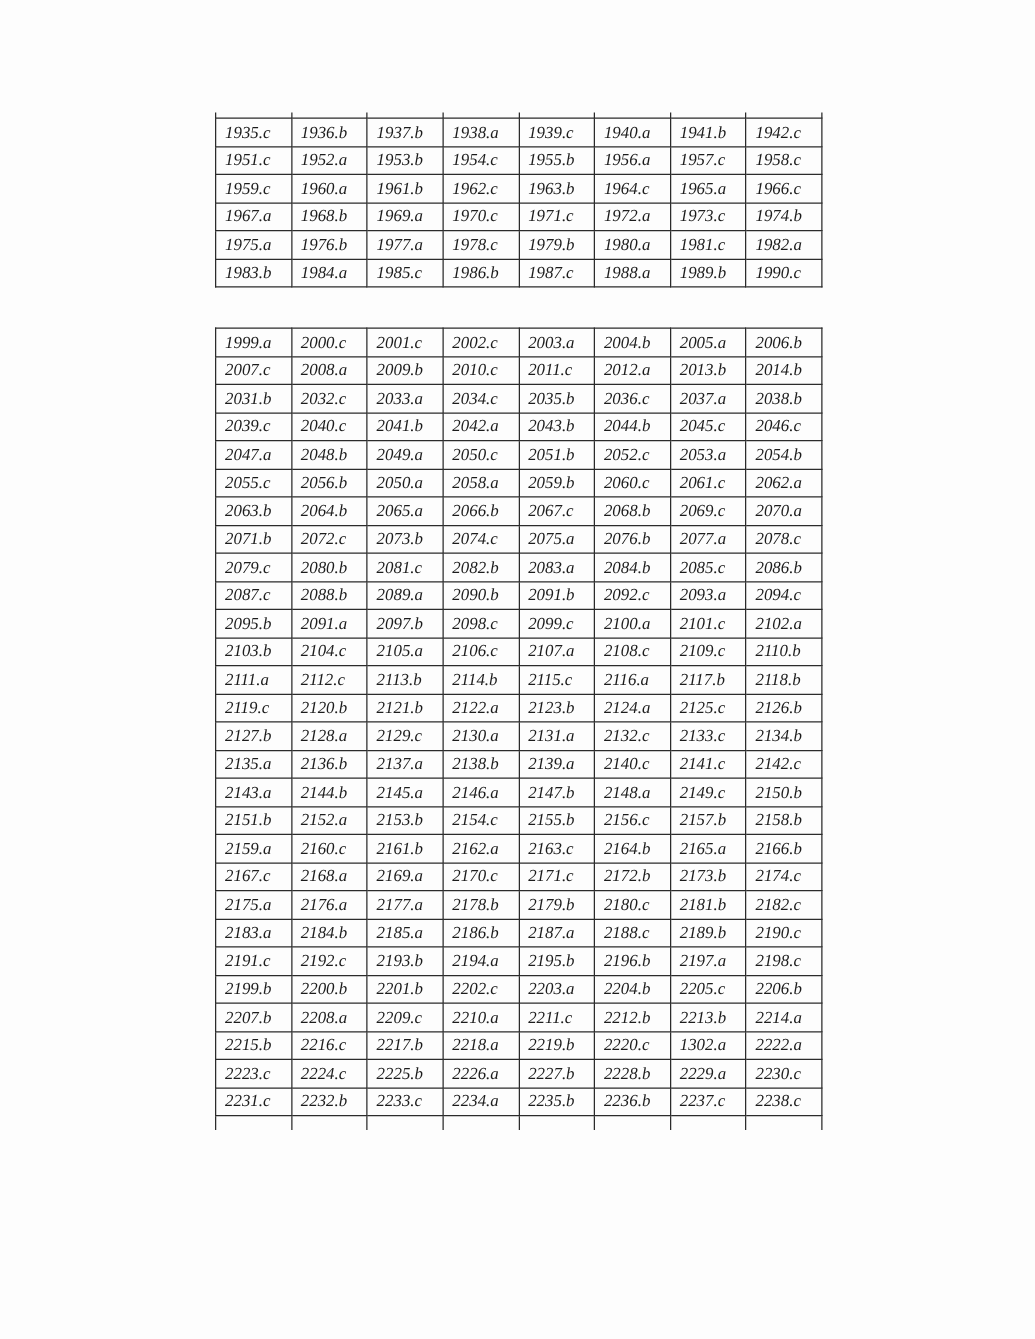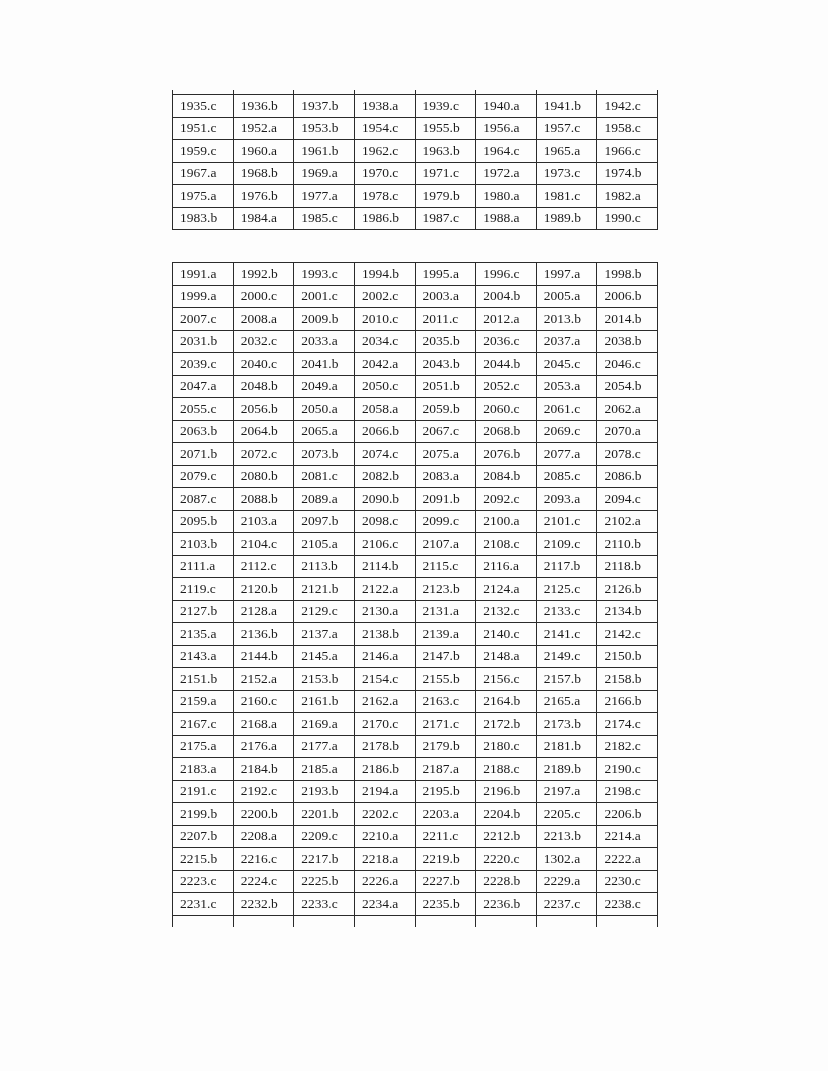--- a/index.html
+++ b/index.html
@@ -3,20 +3,21 @@
 <meta charset="utf-8">
 <style>
   html, body { margin: 0; padding: 0; }
   .page {
     position: relative;
     width: 828px;
     height: 1071px;
     background: #fdfdfd;
     overflow: hidden;
     font-family: "Liberation Serif", "DejaVu Serif", serif;
+    font-style: italic;
   }
   table.anskey {
     position: absolute;
     left: 172px;
     width: 486px;
     table-layout: fixed;
     border-collapse: collapse;
     font-size: 13.5px;
     color: #1c1c1c;
   }
@@ -119,30 +120,20 @@
           <td>1988.a</td>
           <td>1989.b</td>
           <td>1990.c</td>
         </tr>
       </tbody>
   </table>
 
   <table class="anskey" id="table2">
     <tbody>
         <tr>
-          <td>1991.a</td>
-          <td>1992.b</td>
-          <td>1993.c</td>
-          <td>1994.b</td>
-          <td>1995.a</td>
-          <td>1996.c</td>
-          <td>1997.a</td>
-          <td>1998.b</td>
-        </tr>
-        <tr>
           <td>1999.a</td>
           <td>2000.c</td>
           <td>2001.c</td>
           <td>2002.c</td>
           <td>2003.a</td>
           <td>2004.b</td>
           <td>2005.a</td>
           <td>2006.b</td>
         </tr>
         <tr>
@@ -230,21 +221,21 @@
           <td>2088.b</td>
           <td>2089.a</td>
           <td>2090.b</td>
           <td>2091.b</td>
           <td>2092.c</td>
           <td>2093.a</td>
           <td>2094.c</td>
         </tr>
         <tr>
           <td>2095.b</td>
-          <td>2103.a</td>
+          <td>2091.a</td>
           <td>2097.b</td>
           <td>2098.c</td>
           <td>2099.c</td>
           <td>2100.a</td>
           <td>2101.c</td>
           <td>2102.a</td>
         </tr>
         <tr>
           <td>2103.b</td>
           <td>2104.c</td>

